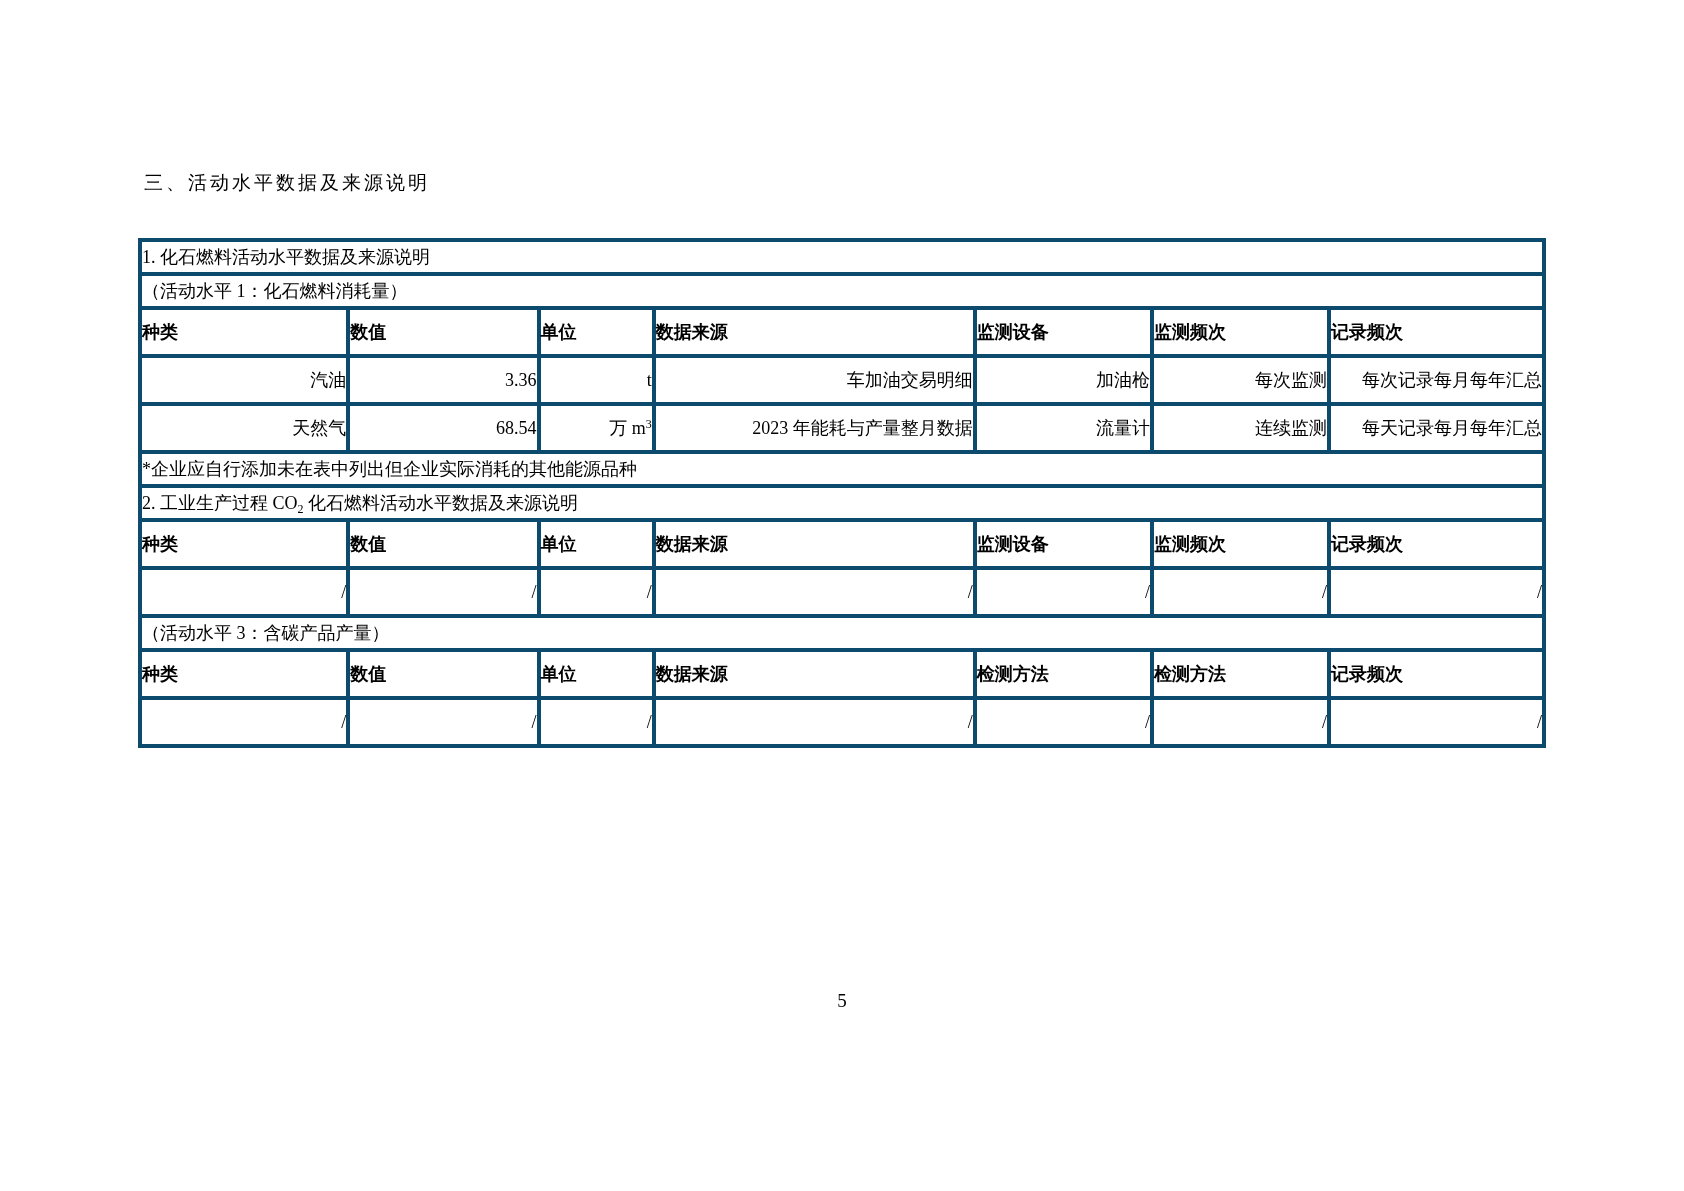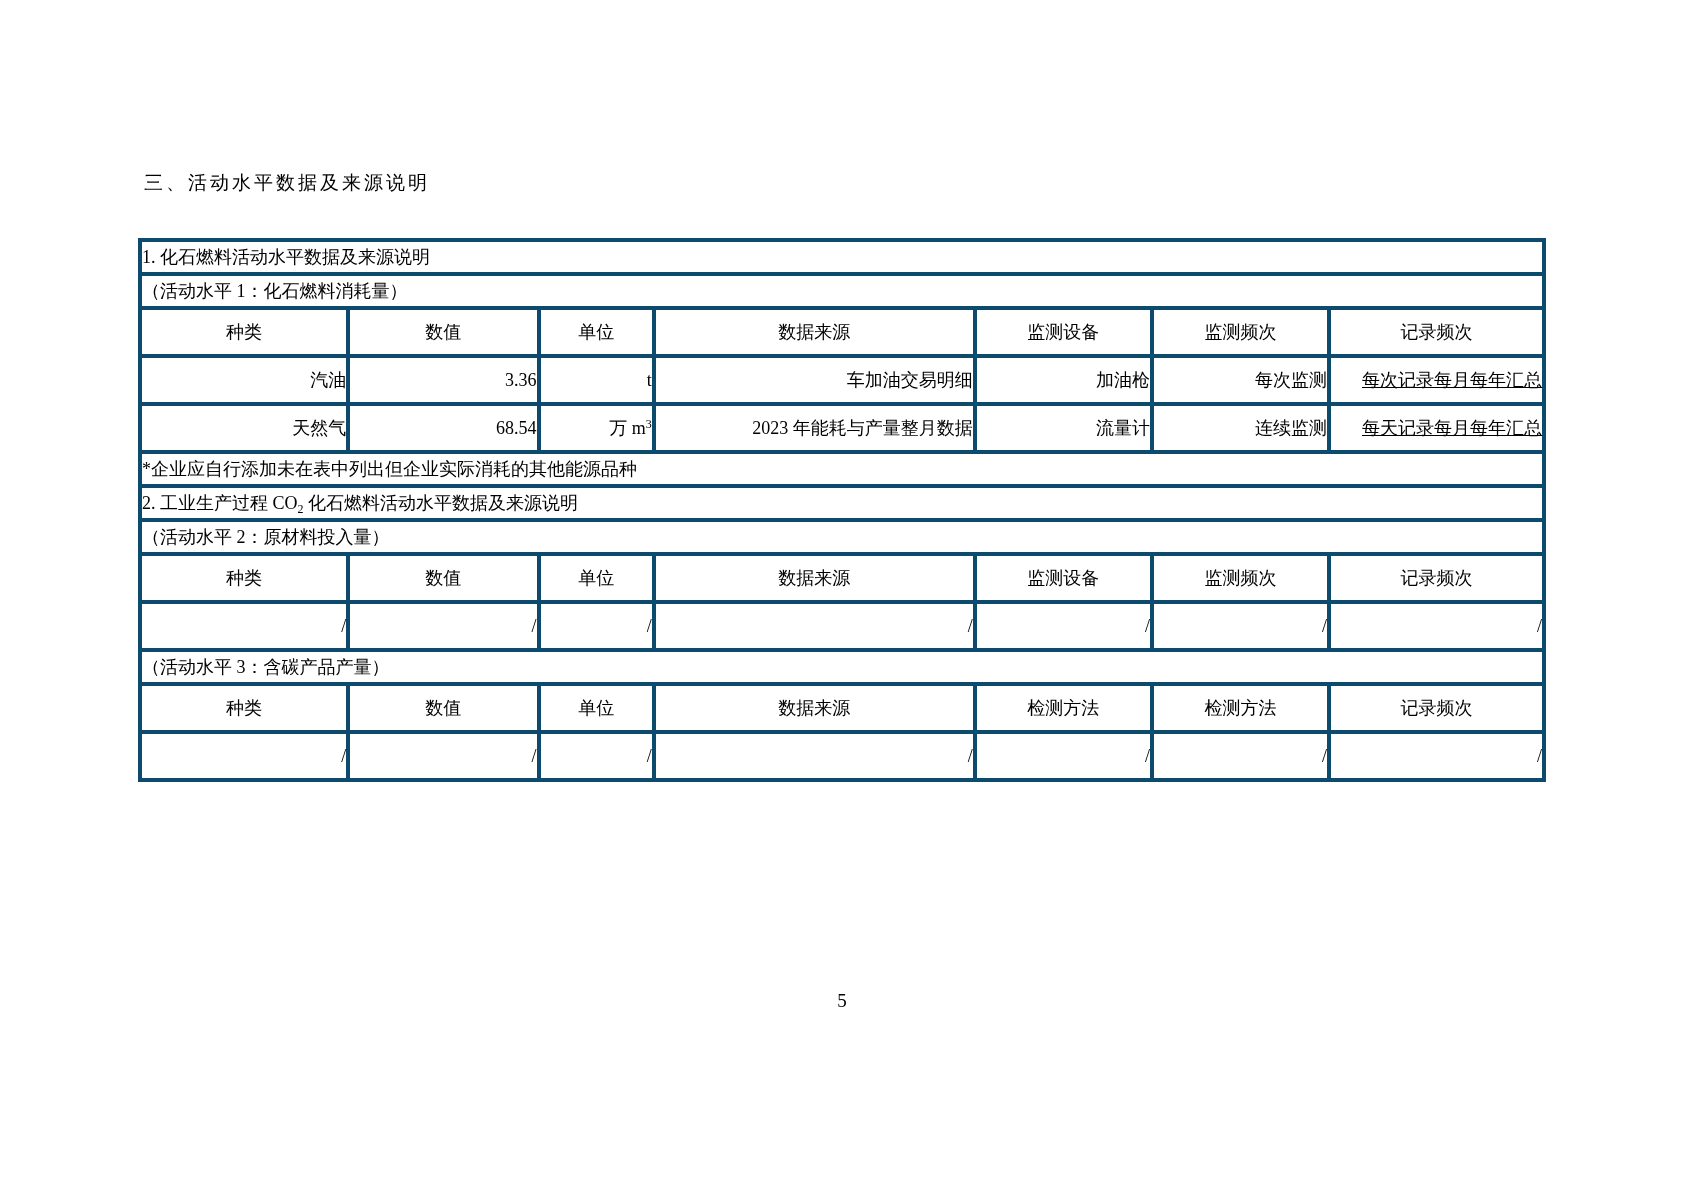--- a/index.html
+++ b/index.html
@@ -50,23 +50,23 @@
     text-align: left;
     padding: 9px 0 9px 10px;
     height: 30px;
   }
   td.cell {
     text-align: right;
     height: 44px;
     padding: 6px 4px;
   }
   td.cell-head {
-    text-align: center;
     height: 44px;
     padding: 6px 4px;
+    font-weight: bold;
   }
   .small-note {
     font-size: 17.5px;
     margin-top: 12px;
   }
   sub {
     font-size: 12px;
     vertical-align: baseline;
     position: relative;
     top: 4px;
@@ -80,21 +80,20 @@
   .pagenum {
     position: absolute;
     left: 0;
     top: 990px;
     width: 1684px;
     text-align: center;
     font-size: 19px;
   }
   .twoline {
     line-height: 1.35;
-    text-decoration: underline;
   }
   .unit-m3 .u {
     font-family: "Liberation Serif", "DejaVu Serif", serif;
   }
 </style>
 </head>
 <body>
 
 <div class="page">
   <div class="content">
@@ -145,23 +144,20 @@
           <td class="cell">连续监测</td>
           <td class="cell twoline">每天记录每月每年汇总</td>
         </tr>
         <tr>
           <td class="full small-note" colspan="7">*企业应自行添加未在表中列出但企业实际消耗的其他能源品种</td>
         </tr>
         <tr>
           <td class="full" colspan="7"><span>2.  工业生产过程 CO</span><sub>2</sub><span> 化石燃料活动水平数据及来源说明</span></td>
         </tr>
         <tr>
-          <td class="full" colspan="7">（活动水平 2：原材料投入量）</td>
-        </tr>
-        <tr>
           <td class="cell-head">种类</td>
           <td class="cell-head">数值</td>
           <td class="cell-head">单位</td>
           <td class="cell-head">数据来源</td>
           <td class="cell-head">监测设备</td>
           <td class="cell-head">监测频次</td>
           <td class="cell-head">记录频次</td>
         </tr>
         <tr>
           <td class="cell">/</td>

